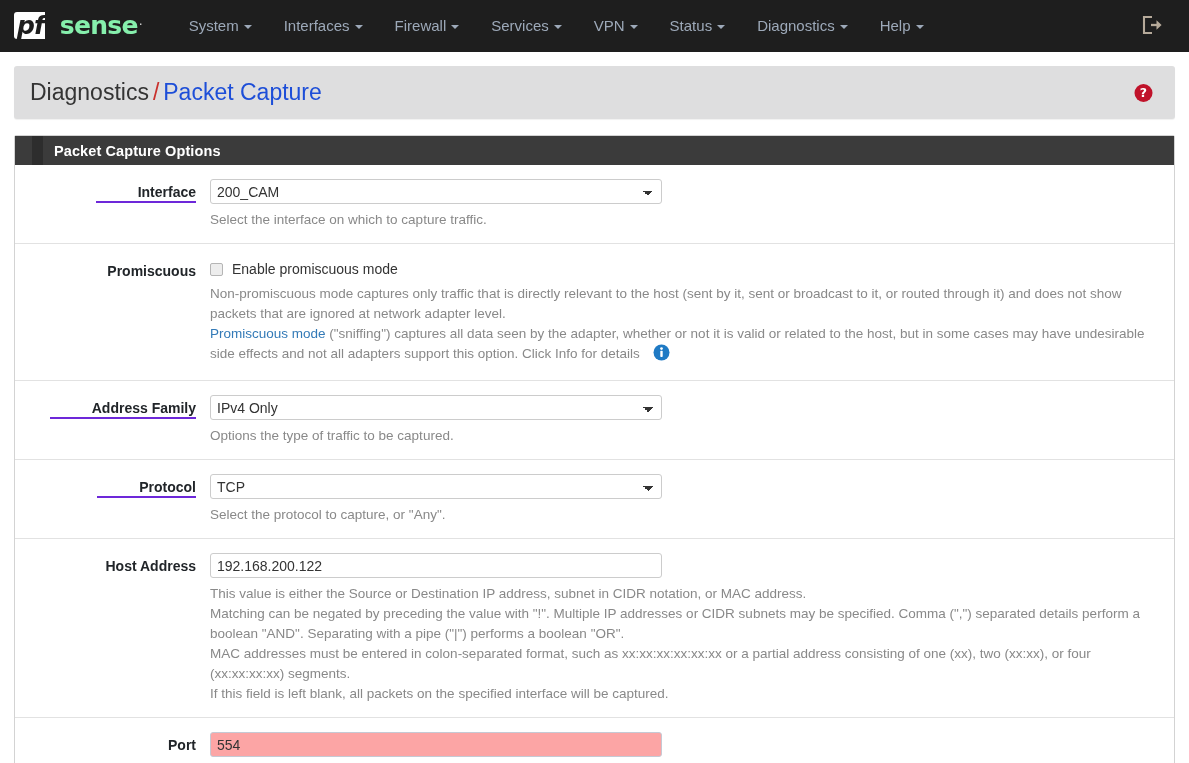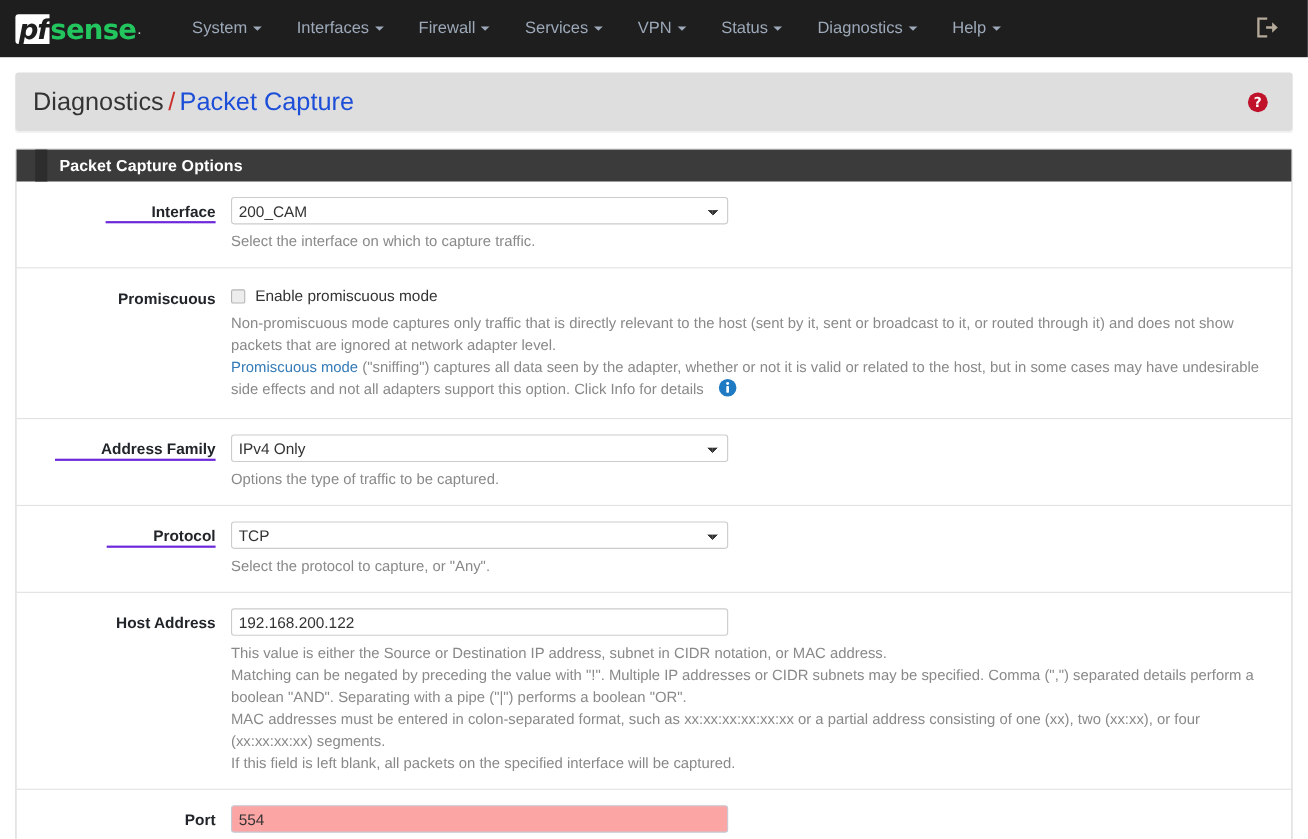--- a/index.html
+++ b/index.html
@@ -25,43 +25,43 @@
   }
   .brand {
     display: flex;
     align-items: center;
     margin-right: 30px;
     text-decoration: none;
     user-select: none;
   }
   .brand-logo {
     display: flex;
-    align-items: center;
+    align-items: flex-start;
     height: 28px;
   }
   .brand-pf {
     background: #ffffff;
     color: #1e1e1e;
     font-weight: bold;
     font-style: italic;
     font-size: 25px;
     line-height: 27px;
     padding: 0 1px 0 3px;
     border-radius: 3px 0 0 3px;
     letter-spacing: -1px;
     font-family: "DejaVu Sans", sans-serif;
   }
   .brand-sense {
-    color: #22c55e;
+    color: #86efac;
     font-weight: bold;
     font-size: 25px;
     line-height: 27px;
     letter-spacing: -0.7px;
     font-family: "DejaVu Sans", sans-serif;
-    margin-left: 1px;
+    margin-left: 15px;
   }
   .brand-dot {
     color: #cfcfcf;
     font-size: 14px;
     margin-left: 1px;
   }
   .nav-items { display: flex; align-items: center; height: 59px; }
   .nav-item {
     color: #9da9b9;
     font-size: 15px;

